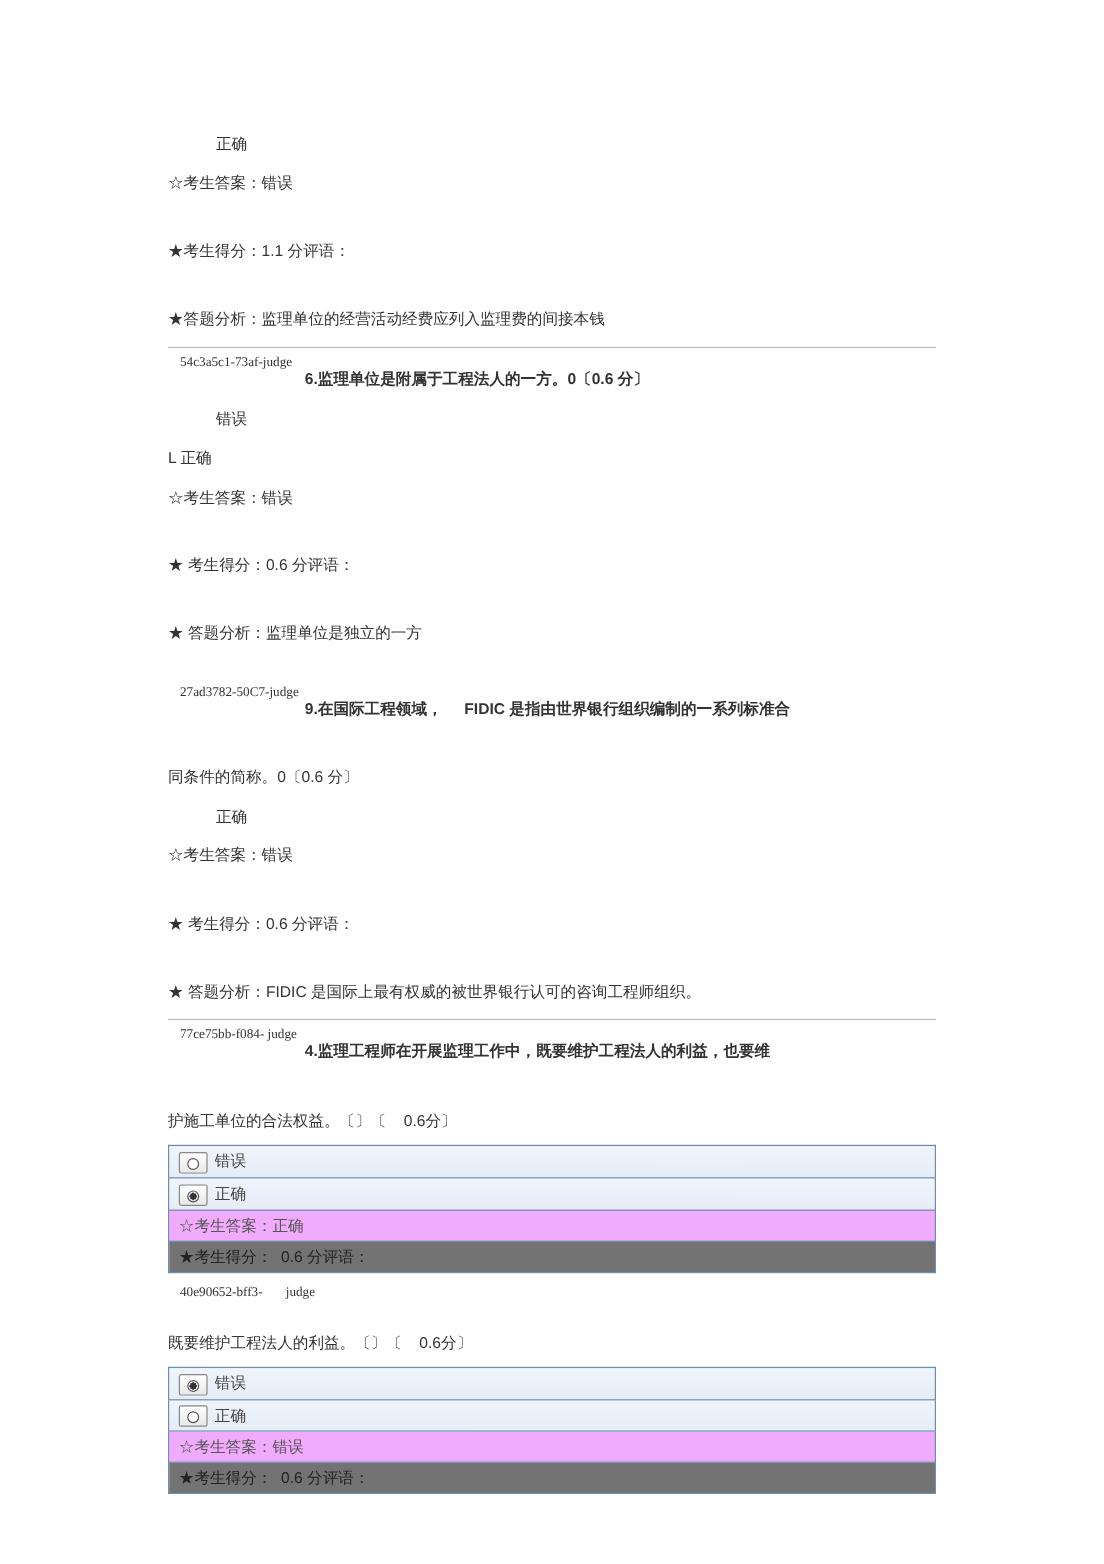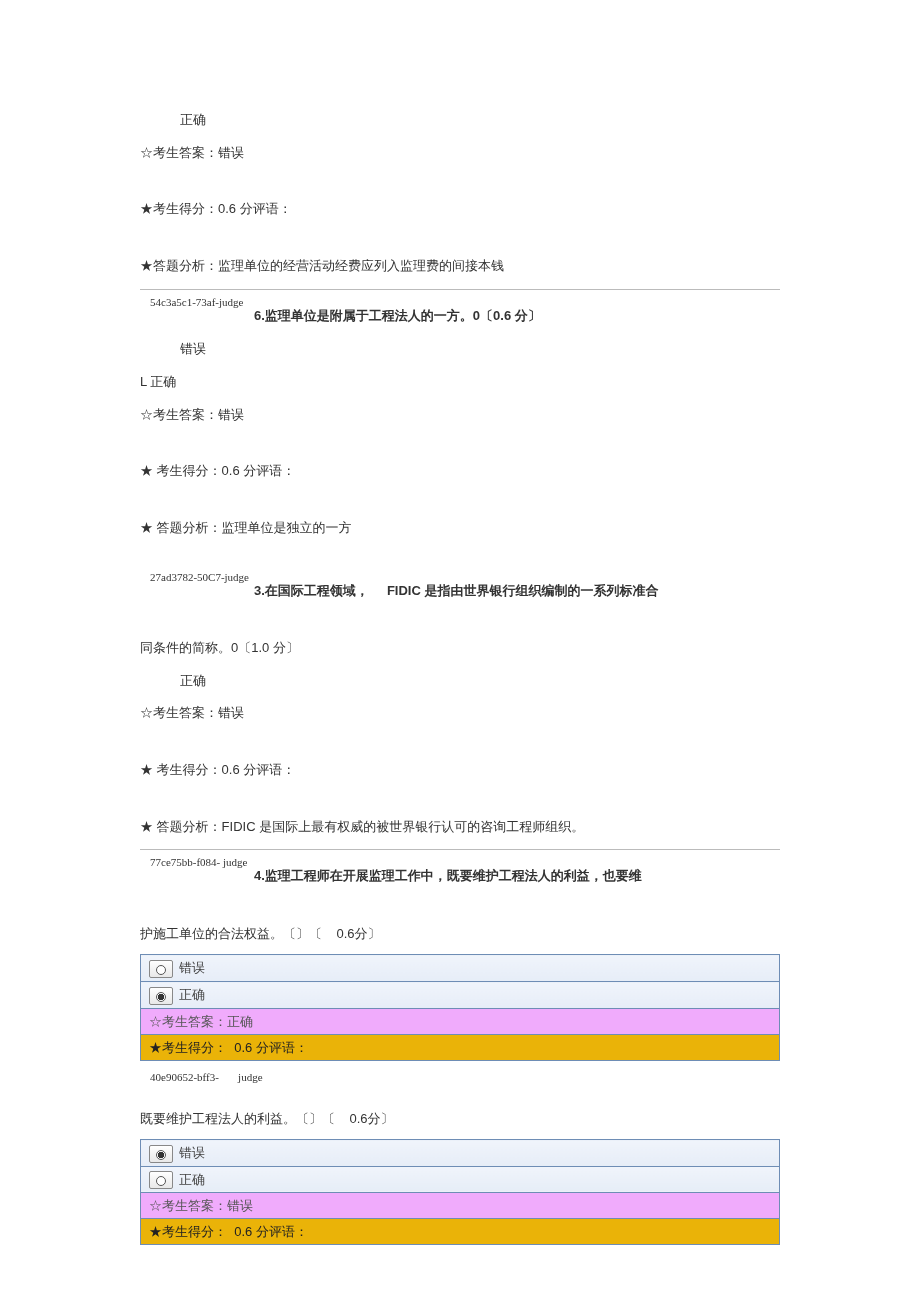--- a/index.html
+++ b/index.html
@@ -31,21 +31,21 @@
     border: 1px solid #6e8db5;
     background: linear-gradient(#f0f4fb, #e6edf7);
     padding: 4px 8px 3px 8px;
     vertical-align: middle;
     color: #444;
   }
   table.box .plain td {
     background: #f0abfc;
     color: #555;
   }
-  table.box td.scorecell { background:#eab308; color:#222; }
+  table.box td.scorecell { background:#737373; color:#222; }
 
   .radio {
     display: inline-block;
     width: 22px; height: 16px;
     border: 1px solid #888;
     border-radius: 2px;
     background: linear-gradient(#fff, #e8e8e8);
     vertical-align: middle;
     margin-right: 6px;
     position: relative;
@@ -64,44 +64,44 @@
   }
 </style>
 </head>
 <body>
 
 <div class="page">
 
   <div class="line indent1">正确</div>
   <div class="line">☆考生答案：错误</div>
   <div class="sep"></div>
-  <div class="line">★考生得分：0.6 分评语：</div>
+  <div class="line">★考生得分：1.1 分评语：</div>
   <div class="sep"></div>
   <div class="line">★答题分析：监理单位的经营活动经费应列入监理费的间接本钱</div>
 
   <hr class="hr">
   <div class="code">54c3a5c1-73af-judge</div>
   <div class="qline">6.监理单位是附属于工程法人的一方。0〔0.6 分〕</div>
 
   <div class="line indent1">错误</div>
   <div class="line">L 正确</div>
   <div class="line">☆考生答案：错误</div>
   <div class="sep"></div>
   <div class="line">★  考生得分：0.6 分评语：</div>
   <div class="sep"></div>
   <div class="line">★  答题分析：监理单位是独立的一方</div>
 
   <div class="sep"></div>
   <div class="code">27ad3782-50C7-judge</div>
   <div class="qline">
-    <span>3.在国际工程领域，</span>&nbsp;&nbsp;&nbsp;&nbsp;
+    <span>9.在国际工程领域，</span>&nbsp;&nbsp;&nbsp;&nbsp;
     <span>FIDIC 是指由世界银行组织编制的一系列标准合</span>
   </div>
   <div class="sep"></div>
-  <div class="line">同条件的简称。0〔1.0 分〕</div>
+  <div class="line">同条件的简称。0〔0.6 分〕</div>
   <div class="line indent1">正确</div>
   <div class="line">☆考生答案：错误</div>
   <div class="sep"></div>
   <div class="line">★  考生得分：0.6 分评语：</div>
   <div class="sep"></div>
   <div class="line">★  答题分析：FIDIC 是国际上最有权威的被世界银行认可的咨询工程师组织。</div>
 
   <hr class="hr">
   <div class="code">77ce75bb-f084- judge</div>
   <div class="qline">4.监理工程师在开展监理工作中，既要维护工程法人的利益，也要维</div>

